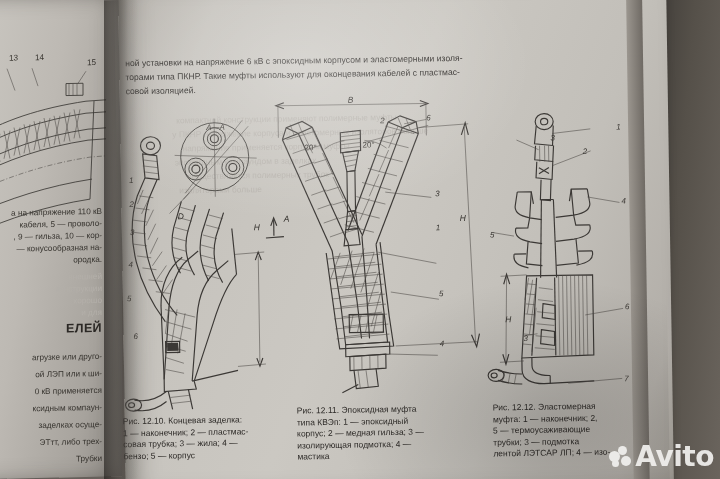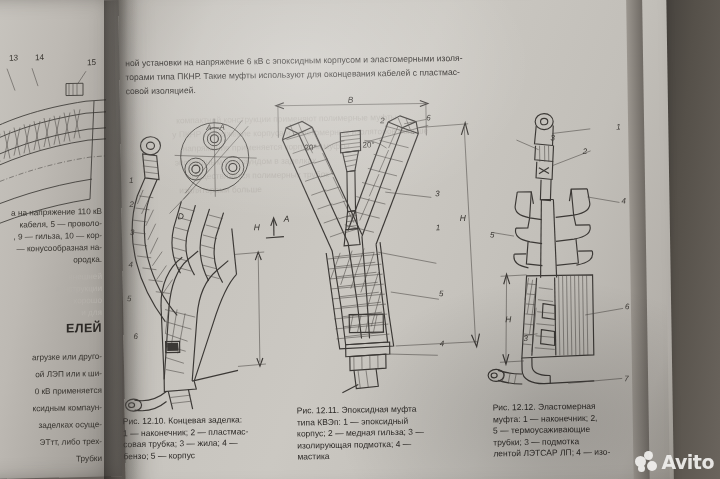--- a/index.html
+++ b/index.html
@@ -69,21 +69,21 @@
   .ln{stroke:#3b3835;stroke-width:.85;fill:none;}
   .ln2{stroke:#3b3835;stroke-width:1.15;fill:none;}
   .thin{stroke:#4a4743;stroke-width:.55;fill:none;}
   .dash{stroke:#4a4743;stroke-width:.55;fill:none;stroke-dasharray:5 2 1 2;}
 
   
   .avito{position:absolute;right:6px;bottom:6px;display:flex;align-items:center;gap:4px;
     opacity:.92;}
   .avito-dots{position:relative;width:22px;height:22px;}
   .avito-dots span{position:absolute;border-radius:50%;display:block;}
-  .avito-txt{font-size:19px;font-weight:bold;color:#f2f1ef;letter-spacing:-.5px;
+  .avito-txt{font-size:28px;font-weight:bold;color:#f2f1ef;letter-spacing:-.5px;
     font-family:"DejaVu Sans",sans-serif;}
 </style>
 </head>
 <body>
 
 <div id="stage">
 
   <div class="backdrop"></div>
   <div class="backdrop-right"></div>
 

